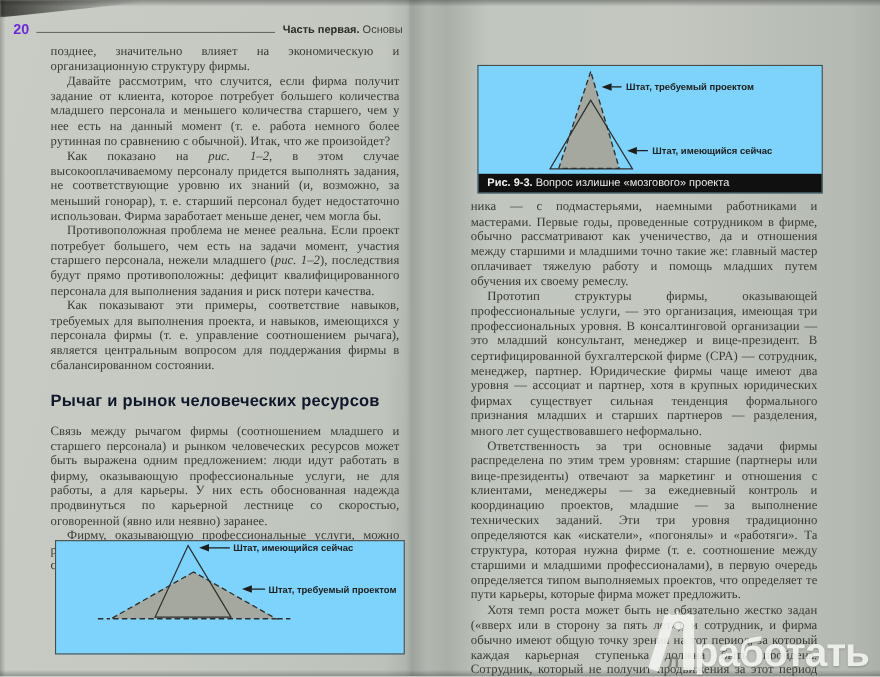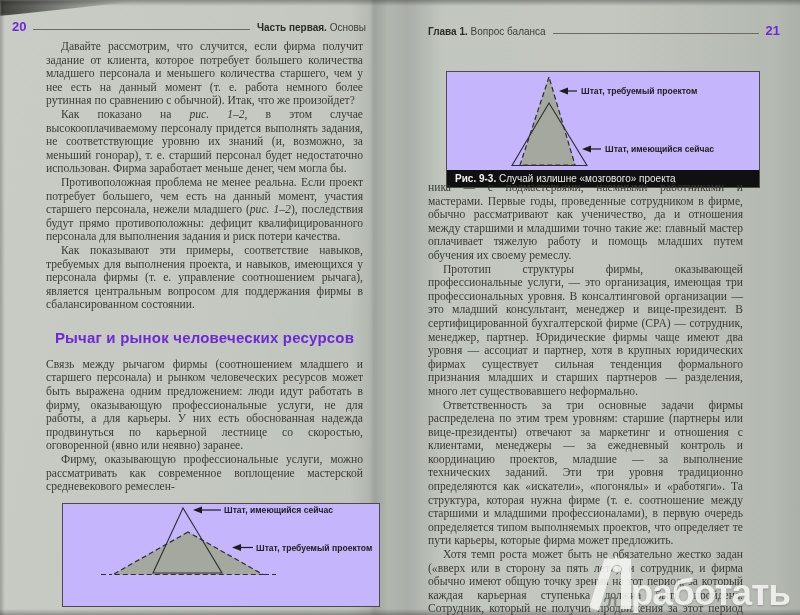--- a/index.html
+++ b/index.html
@@ -30,23 +30,23 @@
   .running{font-size:10px;line-height:11px;color:#3d3d37;white-space:nowrap;}
   .running b{color:#2c2c27;}
   
   .col{position:absolute;}
   .lp-col{left:46px;top:40px;width:317px;}
   .rp-col{left:428px;top:181px;width:315px;}
   .para{margin:0;font-size:11.6px;line-height:13.6px;text-align:justify;color:#3a3a34;}
   .para.ind{text-indent:15px;}
   .para i{font-style:italic;margin-top:42px;}
   .sec-head{font-family:"Liberation Sans",sans-serif;font-weight:bold;font-size:15px;
-    line-height:18px;color:#6d28d9;margin:17px 0 11px 0;letter-spacing:.2px;text-align:center;}
+    line-height:18px;color:#0f172a;margin:17px 0 11px 0;letter-spacing:.2px;}
   
-  .figbox{position:absolute;margin:16px;border:1px solid #4c4c45;background:#c4b5fd;}
+  .figbox{position:absolute;margin:4px;border:1px solid #4c4c45;background:#7dd3fc;}
   .fig12{left:46px;top:487px;width:316px;height:102px;}
   .fig13{left:430px;top:55px;width:312px;height:115px;}
   .figbox svg{position:absolute;left:0;top:0;}
   .figlab{position:absolute;font-family:"Liberation Sans",sans-serif;font-weight:bold;
     font-size:8.6px;line-height:10px;color:#22221e;white-space:nowrap;}
   .figcap{position:absolute;left:0;right:0;bottom:0;height:17px;background:#101010;
     color:#ebebe7;font-family:"Liberation Sans",sans-serif;font-size:10px;line-height:17px;
     padding-left:8px;white-space:nowrap;overflow:hidden;}
   .figcap b{color:#f4f4f0;}
   
@@ -67,31 +67,27 @@
   <div class="edge-top"></div>
   <div class="edge-left"></div>
   <div class="edge-bottom"></div>
 
   <header class="runhead lp-header">
     <span class="pagenum">20</span>
     <span class="hrule"></span>
     <span class="running"><b>Часть первая.</b><span> Основы</span></span>
   </header>
 
-  <header class="runhead rp-header">
-    <span class="running"><b>Глава 1.</b><span> Вопрос баланса</span></span>
-    <span class="hrule"></span>
-    <span class="pagenum">21</span>
-  </header>
 
   <main class="col lp-col">
     <div>
+        <p class="para"><span>позднее, значительно влияет на экономическую и организационную структуру фирмы.</span></p>
         <p class="para ind"><span>Давайте рассмотрим, что случится, если фирма получит задание от клиента, которое потребует большего количества младшего персонала и меньшего количества старшего, чем у нее есть на данный момент (т. е. работа немного более рутинная по сравнению с обычной). Итак, что же произойдет?</span></p>
         <p class="para ind"><span>Как показано на </span><i>рис. 1–2</i><span>, в этом случае высокооплачиваемому персоналу придется выполнять задания, не соответствующие уровню их знаний (и, возможно, за меньший гонорар), т. е. старший персонал будет недостаточно использован. Фирма заработает меньше денег, чем могла бы.</span></p>
-        <p class="para ind"><span>Противоположная проблема не менее реальна. Если проект потребует большего, чем есть на данный момент, участия старшего персонала, нежели младшего (</span><i>рис. 1–2</i><span>), последствия будут прямо противоположны: дефицит квалифицированного персонала для выполнения задания и риск потери качества.</span></p>
+        <p class="para ind"><span>Противоположная проблема не менее реальна. Если проект потребует большего, чем есть на задачи момент, участия старшего персонала, нежели младшего (</span><i>рис. 1–2</i><span>), последствия будут прямо противоположны: дефицит квалифицированного персонала для выполнения задания и риск потери качества.</span></p>
         <p class="para ind"><span>Как показывают эти примеры, соответствие навыков, требуемых для выполнения проекта, и навыков, имеющихся у персонала фирмы (т. е. управление соотношением рычага), является центральным вопросом для поддержания фирмы в сбалансированном состоянии.</span></p>
       </div>
     <h2 class="sec-head">Рычаг и рынок человеческих ресурсов</h2>
     <div>
         <p class="para"><span>Связь между рычагом фирмы (соотношением младшего и старшего персонала) и рынком человеческих ресурсов может быть выражена одним предложением: люди идут работать в фирму, оказывающую профессиональные услуги, не для работы, а для карьеры. У них есть обоснованная надежда продвинуться по карьерной лестнице со скоростью, оговоренной (явно или неявно) заранее.</span></p>
         <p class="para ind"><span>Фирму, оказывающую профессиональные услуги, можно рассматривать как современное воплощение мастерской средневекового ремеслен-</span></p>
       </div>
   </main>
 
   <figure class="figbox fig12">
@@ -121,21 +117,21 @@
         <line x1="121" y1="19" x2="130" y2="19" stroke="#1d1d1a" stroke-width="1.2"></line>
         <polygon points="112,19 121,15.6 121,22.4" fill="#1d1d1a"></polygon>
       </g>
       <g>
         <line x1="144" y1="77" x2="154" y2="77" stroke="#1d1d1a" stroke-width="1.2"></line>
         <polygon points="135,77 144,73.6 144,80.4" fill="#1d1d1a"></polygon>
       </g>
     </svg>
     <div class="figlab" style="left:134px;top:14px">Штат, требуемый проектом</div>
     <div class="figlab" style="left:158px;top:72px">Штат, имеющийся сейчас</div>
-    <figcaption class="figcap"><b>Рис. 9-3.</b><span> Случай излишне «мозгового» проекта</span></figcaption>
+    <figcaption class="figcap"><b>Рис. 9-3.</b><span> Вопрос излишне «мозгового» проекта</span></figcaption>
   </figure>
 
   <main class="col rp-col">
     <div>
         <p class="para"><span>ника — с подмастерьями, наемными работниками и мастерами. Первые годы, проведенные сотрудником в фирме, обычно рассматривают как ученичество, да и отношения между старшими и младшими точно такие же: главный мастер оплачивает тяжелую работу и помощь младших путем обучения их своему ремеслу.</span></p>
         <p class="para ind"><span>Прототип структуры фирмы, оказывающей профессиональные услуги, — это организация, имеющая три профессиональных уровня. В консалтинговой организации — это младший консультант, менеджер и вице-президент. В сертифицированной бухгалтерской фирме (CPA) — сотрудник, менеджер, партнер. Юридические фирмы чаще имеют два уровня — ассоциат и партнер, хотя в крупных юридических фирмах существует сильная тенденция формального признания младших и старших партнеров — разделения, много лет существовавшего неформально.</span></p>
         <p class="para ind"><span>Ответственность за три основные задачи фирмы распределена по этим трем уровням: старшие (партнеры или вице-президенты) отвечают за маркетинг и отношения с клиентами, менеджеры — за ежедневный контроль и координацию проектов, младшие — за выполнение технических заданий. Эти три уровня традиционно определяются как «искатели», «погонялы» и «работяги». Та структура, которая нужна фирме (т. е. соотношение между старшими и младшими профессионалами), в первую очередь определяется типом выполняемых проектов, что определяет те пути карьеры, которые фирма может предложить.</span></p>
         <p class="para ind"><span>Хотя темп роста может быть не обязательно жестко задан («вверх или в сторону за пять лет»), и сотрудник, и фирма обычно имеют общую точку зрения на тот период, за который каждая карьерная ступенька должна быть пройдена. Сотрудник, который не получит продвижения за этот период времени, постарается найти «более зеленое пастбище» — либо по своему выбору, либо после ясного намека руководства фирмы.</span></p>
       </div>
   </main>

